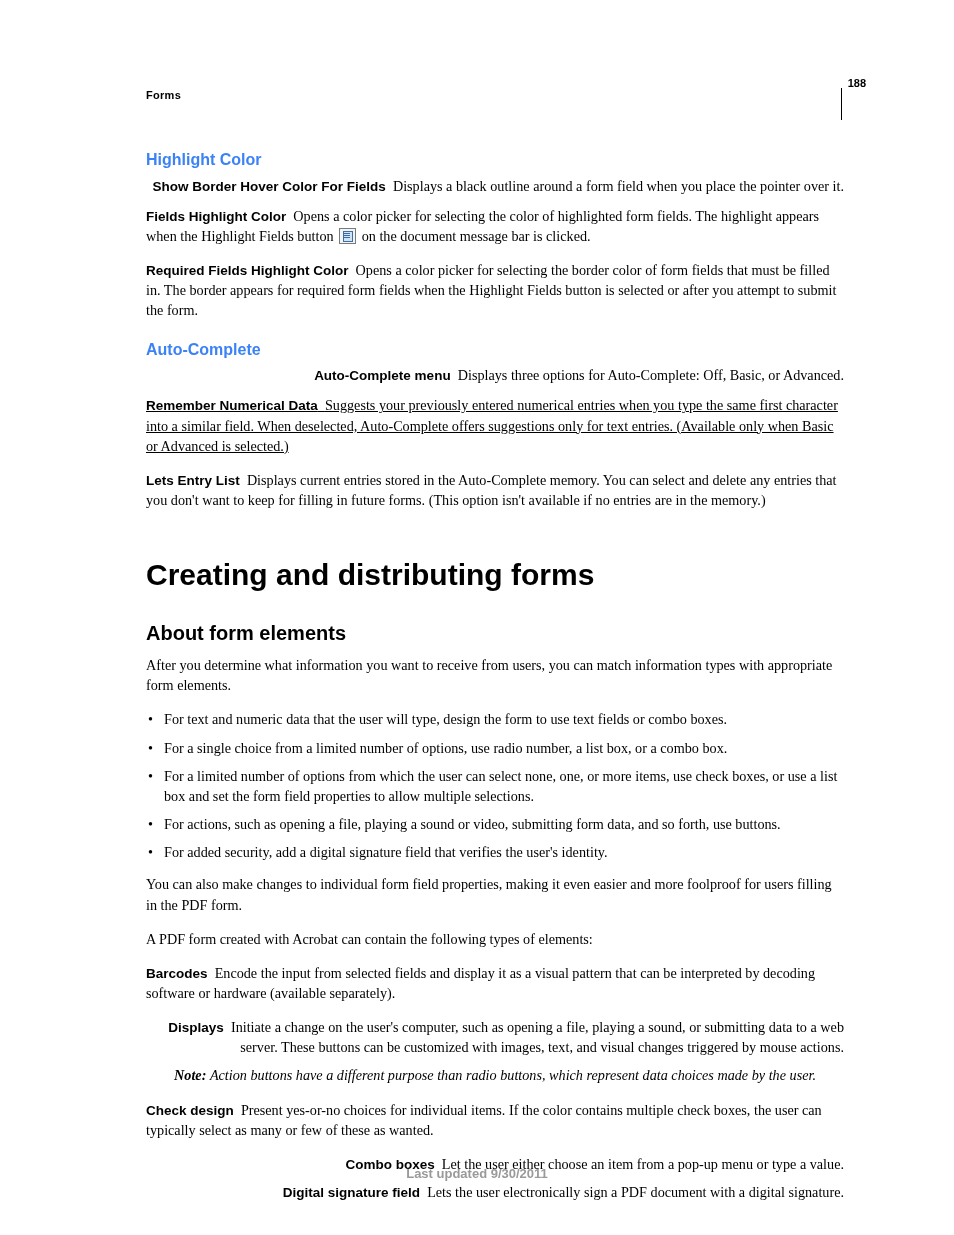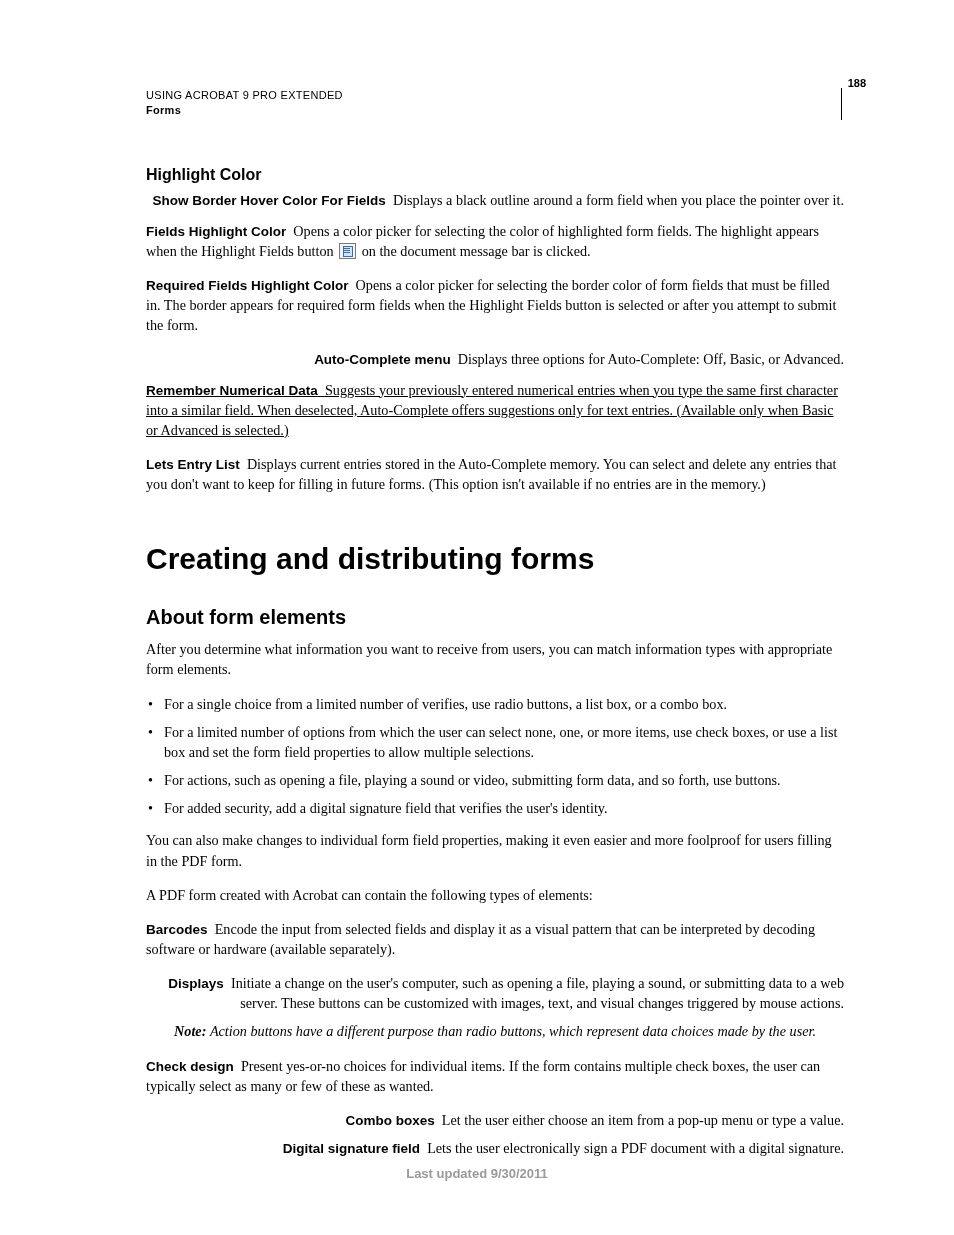--- a/index.html
+++ b/index.html
@@ -46,21 +46,21 @@
     margin-top: 46px;
     font-size: 14.2px;
     line-height: 1.42;
     color: #000;
   }
   h3.sub {
     font-family: "Myriad Pro", "Segoe UI", Arial, sans-serif;
     font-weight: 700;
     font-size: 16px;
     margin: 0 0 4px 0;
-    color: #000000;
+    color: #3b82f6;
   }
   h1.chapter {
     font-family: "Myriad Pro", "Segoe UI", Arial, sans-serif;
     font-weight: 700;
     font-size: 30px;
     margin: 44px 0 22px 0;
   }
   h2.section {
     font-family: "Myriad Pro", "Segoe UI", Arial, sans-serif;
     font-weight: 700;
@@ -134,76 +134,77 @@
     color: #9a9a9a;
   }
 </style>
 </head>
 <body>
 
 <div class="page">
   <div class="hr-bar"></div>
   <div class="page-number">188</div>
   <div class="running-head">
-    <div class="line1">USING ACROBAT 9 PRO EXTENDED</div>
     <div class="line2">Forms</div>
   </div>
 
   <div class="body">
 
     <h3 class="sub">Highlight Color</h3>
     <p class="tight">
       <span class="term">Show Border Hover Color For Fields</span>&nbsp;&nbsp;<span>Displays a black outline around a form field when you place the pointer over it.</span>
     </p>
     <p style="margin-top:10px;">
       <span class="term">Fields Highlight Color</span>&nbsp;&nbsp;<span>Opens a color picker for selecting the color of highlighted form fields. The highlight appears when the Highlight Fields button</span>
       <span class="icon-box"></span>
       <span>on the document message bar is clicked.</span>
     </p>
     <p>
       <span class="term">Required Fields Highlight Color</span>&nbsp;&nbsp;<span>Opens a color picker for selecting the border color of form fields that must be filled in. The border appears for required form fields when the Highlight Fields button is selected or after you attempt to submit the form.</span>
     </p>
 
+    <h3 class="sub" style="margin-top:18px;">Auto-Complete</h3>
     <p class="tight">
       <span class="term">Auto-Complete menu</span>&nbsp;&nbsp;<span>Displays three options for Auto-Complete: Off, Basic, or Advanced.</span>
     </p>
     <p style="margin-top:10px;text-decoration:underline;">
       <span class="term">Remember Numerical Data</span>&nbsp;&nbsp;<span>Suggests your previously entered numerical entries when you type the same first character into a similar field. When deselected, Auto-Complete offers suggestions only for text entries. (Available only when Basic or Advanced is selected.)</span>
     </p>
     <p>
       <span class="term">Lets Entry List</span>&nbsp;&nbsp;<span>Displays current entries stored in the Auto-Complete memory. You can select and delete any entries that you don't want to keep for filling in future forms. (This option isn't available if no entries are in the memory.)</span>
     </p>
 
     <h1 class="chapter">Creating and distributing forms</h1>
 
     <h2 class="section">About form elements</h2>
     <p>After you determine what information you want to receive from users, you can match information types with appropriate form elements.</p>
 
     <ul class="bullets">
-      <li>For a single choice from a limited number of verifies, use radio buttons, a list box, or a combo box.</li>
+      <li>For text and numeric data that the user will type, design the form to use text fields or combo boxes.</li>
+      <li>For a single choice from a limited number of options, use radio number, a list box, or a combo box.</li>
       <li>For a limited number of options from which the user can select none, one, or more items, use check boxes, or use a list box and set the form field properties to allow multiple selections.</li>
       <li>For actions, such as opening a file, playing a sound or video, submitting form data, and so forth, use buttons.</li>
       <li>For added security, add a digital signature field that verifies the user's identity.</li>
     </ul>
 
     <p>You can also make changes to individual form field properties, making it even easier and more foolproof for users filling in the PDF form.</p>
     <p>A PDF form created with Acrobat can contain the following types of elements:</p>
 
     <p>
       <span class="term">Barcodes</span>&nbsp;&nbsp;<span>Encode the input from selected fields and display it as a visual pattern that can be interpreted by decoding software or hardware (available separately).</span>
     </p>
     <p class="tight">
       <span class="term">Displays</span>&nbsp;&nbsp;<span>Initiate a change on the user's computer, such as opening a file, playing a sound, or submitting data to a web server. These buttons can be customized with images, text, and visual changes triggered by mouse actions.</span>
     </p>
     <p style="margin-top:8px;text-align:center;">
       <span class="note-label">Note:</span>
       <span class="note-body"> </span><span class="note-body">Action buttons have a different purpose than radio buttons, which represent data choices made by the user.</span>
     </p>
     <p>
-      <span class="term">Check design</span>&nbsp;&nbsp;<span>Present yes-or-no choices for individual items. If the form contains multiple check boxes, the user can typically select as many or few of these as wanted.</span>
+      <span class="term">Check design</span>&nbsp;&nbsp;<span>Present yes-or-no choices for individual items. If the color contains multiple check boxes, the user can typically select as many or few of these as wanted.</span>
     </p>
     <p class="tight">
       <span class="term">Combo boxes</span>&nbsp;&nbsp;<span>Let the user either choose an item from a pop-up menu or type a value.</span>
     </p>
     <p class="tight" style="margin-top:8px;">
       <span class="term">Digital signature field</span>&nbsp;&nbsp;<span>Lets the user electronically sign a PDF document with a digital signature.</span>
     </p>
 
   </div>
 

